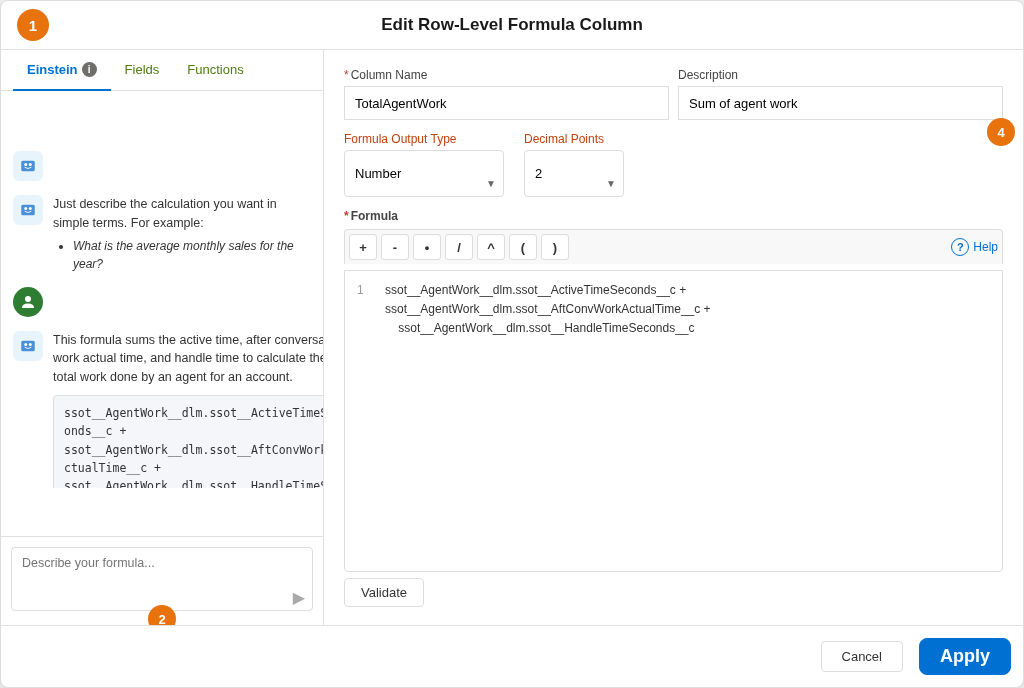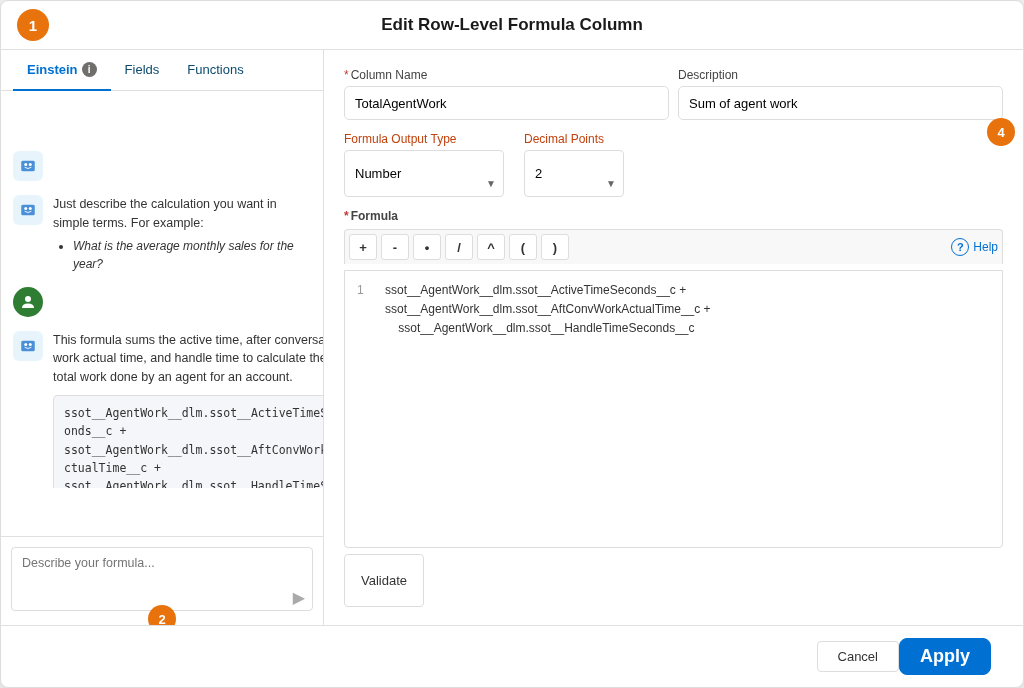--- a/index.html
+++ b/index.html
@@ -63,21 +63,21 @@
     .tabs {
       display: flex;
       border-bottom: 1px solid #e0e0e0;
       padding: 0 12px;
     }
 
     .tab {
       padding: 12px 14px;
       font-size: 13px;
       cursor: pointer;
-      color: #0c4a6e;
+      color: #4d7c0f;
       border-bottom: 2px solid transparent;
       margin-bottom: -1px;
     }
 
     .tab.active {
       color: #0070d2;
       border-bottom: 2px solid #0070d2;
       font-weight: 600;
     }
 
@@ -272,21 +272,21 @@
     }
 
     .form-field label span.required {
       color: #c23934;
       margin-right: 2px;
     }
 
     .form-field input[type=text] {
       height: 34px;
       border: 1px solid #ddd;
-      border-radius: 5px;
+      border-radius: 0;
       padding: 0 10px;
       font-size: 13px;
       outline: none;
     }
 
     .form-row-second {
       display: flex;
       gap: 20px;
       align-items: flex-end;
       position: relative;
@@ -429,37 +429,37 @@
     }
 
     .line-num {
       color: #999;
       min-width: 16px;
       user-select: none;
     }
 
     .validate-btn {
       display: inline-block;
-      padding: 18px 16px;
+      padding: 6px 16px;
       border: 1px solid #ddd;
       border-radius: 4px;
       background: #fff;
       font-size: 13px;
       color: #333;
       cursor: pointer;
       align-self: flex-start;
     }
 
     .modal-footer {
       display: flex;
       justify-content: flex-end;
       align-items: center;
-      padding: 12px 32px;
+      padding: 12px 12px;
       border-top: 1px solid #e0e0e0;
-      gap: 0;
+      gap: 16px;
     }
 
     .cancel-btn {
       padding: 7px 20px;
       border: 1px solid #ddd;
       border-radius: 4px;
       background: #fff;
       font-size: 13px;
       color: #333;
       cursor: pointer;

